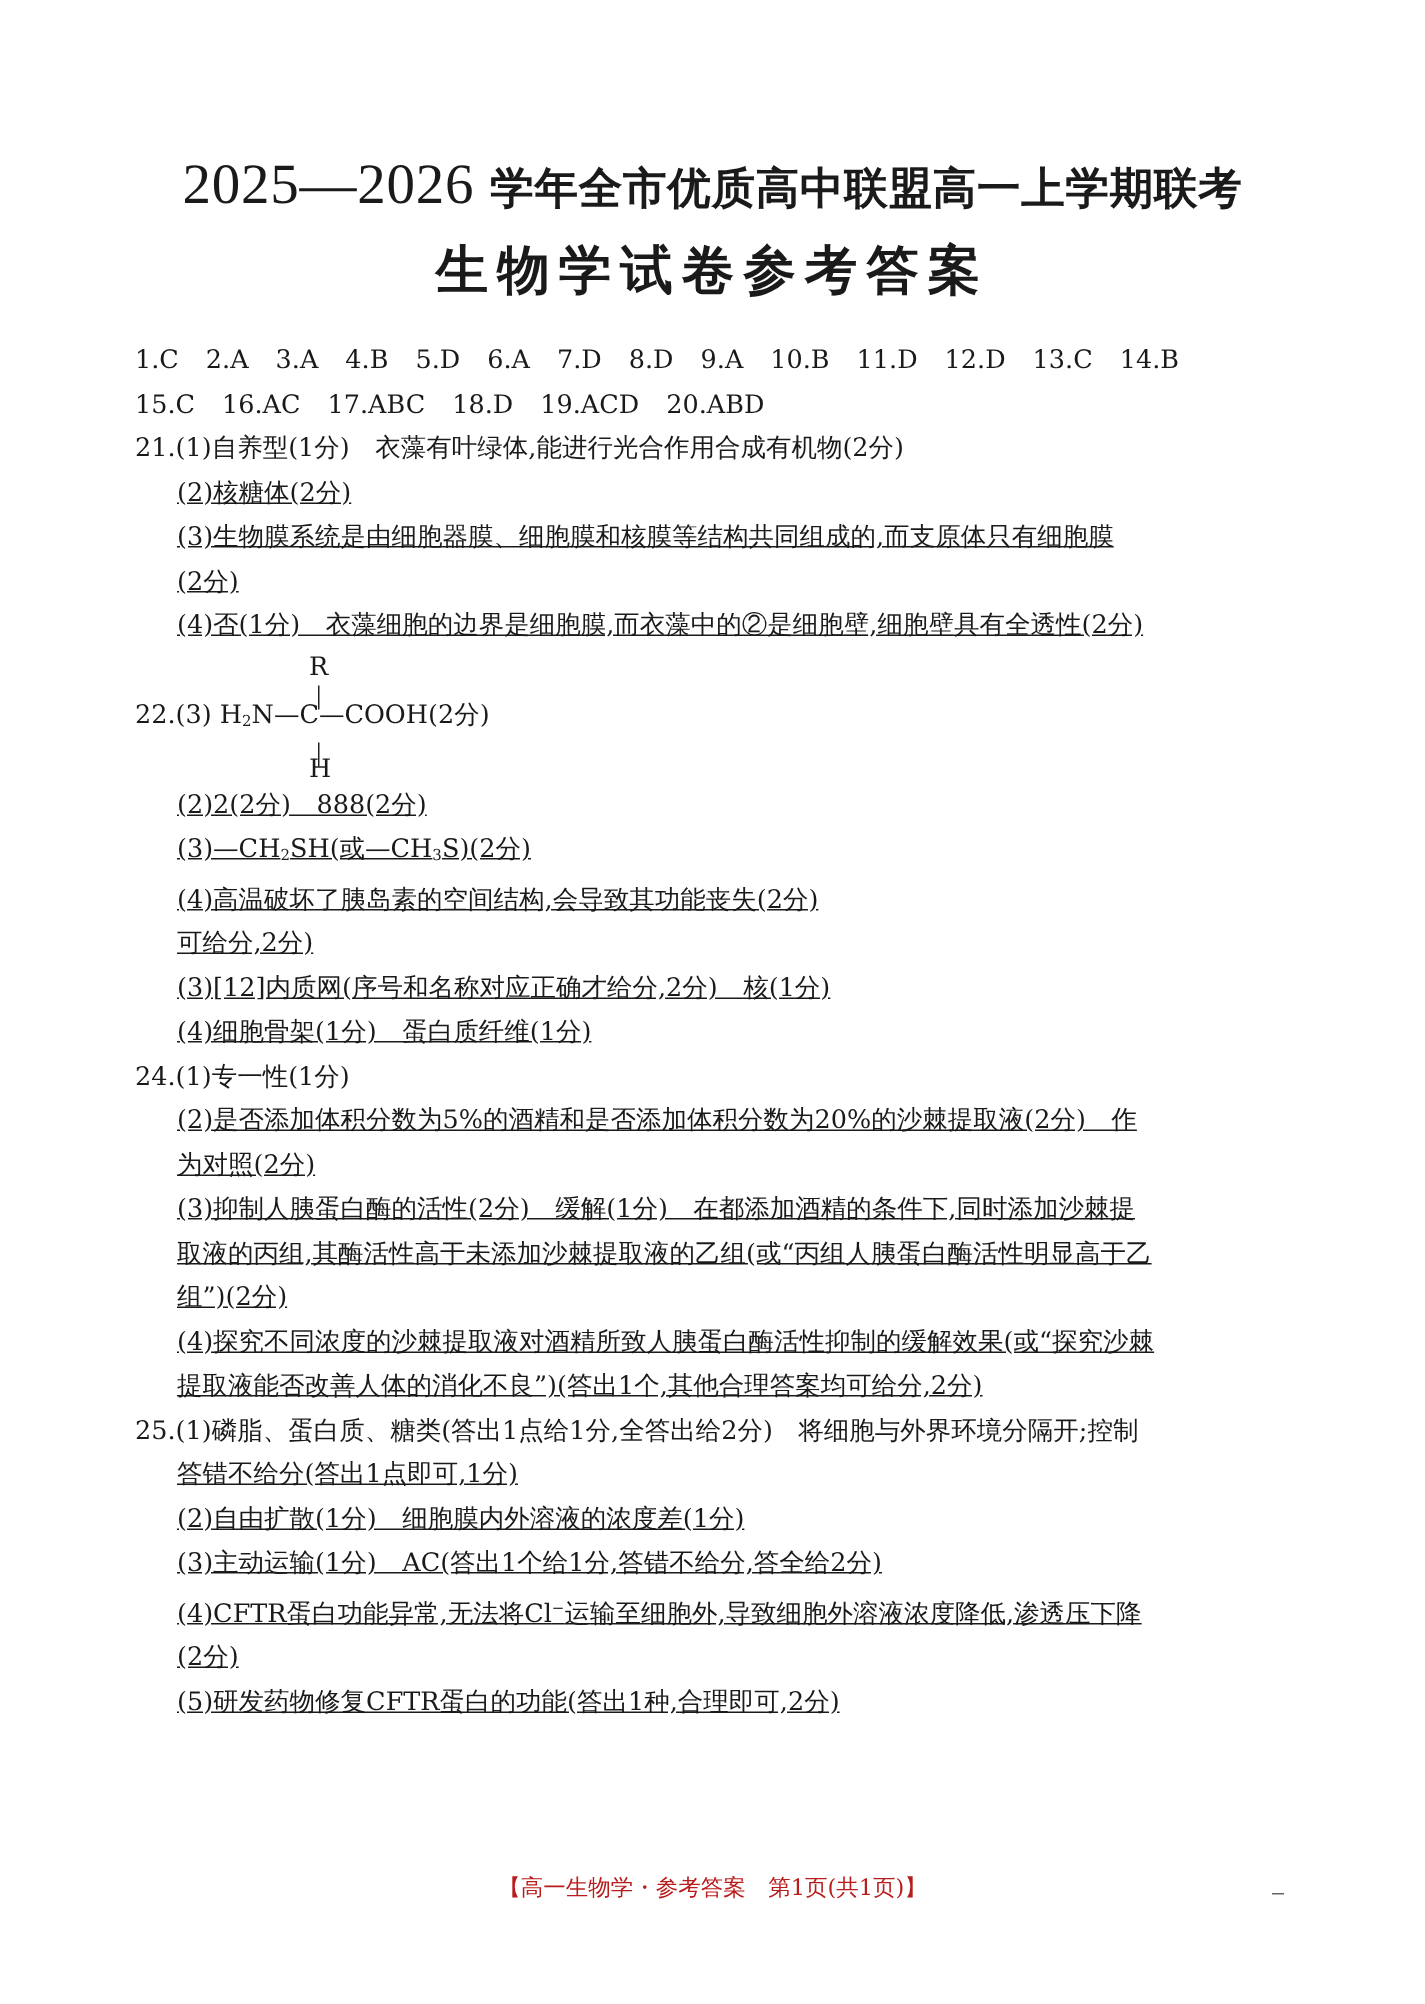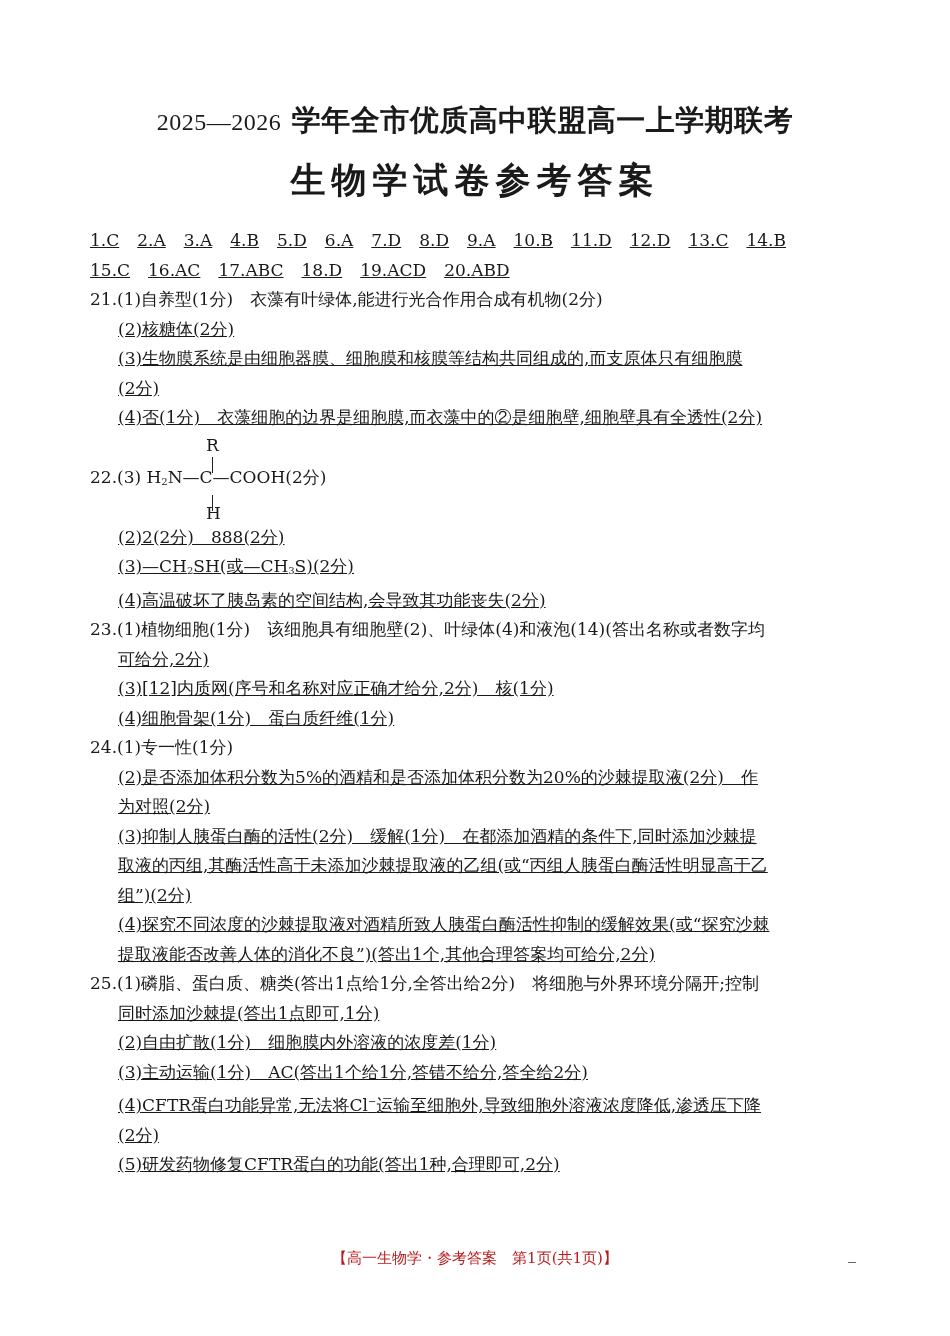--- a/index.html
+++ b/index.html
@@ -6,33 +6,33 @@
   body {
     width:950px; height:1336px; position:relative; overflow:hidden;
     font-family: "DejaVu Serif", "Liberation Serif", serif;
     color:#1a1a1a;
   }
   .title1 {
     position:absolute; left:0; right:0; top:101px; text-align:center;
     font-size:29px; letter-spacing:0.5px; font-weight:bold;
     font-family: "DejaVu Sans", "Liberation Sans", sans-serif;
   }
-  .title1 .yr { font-family:"Liberation Serif", serif; font-weight:normal; font-size:24px; }
+  .title1 .yr { font-family:"Liberation Serif", serif; font-weight:normal; font-size:38px; }
   .title2 {
     position:absolute; left:0; right:0; top:157px; text-align:center;
     font-size:35px; letter-spacing:6px; font-weight:bold;
     font-family: "DejaVu Sans", "Liberation Sans", sans-serif;
   }
   .content {
     position:absolute; left:90px; top:226px; width:780px;
     font-size:17px; line-height:29.5px;
   }
   .line { white-space:nowrap; }
   .ind { padding-left:28px;text-decoration:underline; }
-  .mc { display:inline-block; margin-right:18px;text-decoration:underline; }
+  .mc { display:inline-block; margin-right:18px; }
   .struct { position:relative; height:90px; }
   .struct .r { position:absolute; left:116px; top:-2px; }
   .struct .vt { position:absolute; left:122px; top:24px; width:1px; height:16px; background:#222; }
   .struct .main { position:absolute; left:0; top:30px; }
   .struct .vb { position:absolute; left:122px; top:62px; width:1px; height:16px; background:#222; }
   .struct .h { position:absolute; left:116px; top:66px; }
   sub { font-size:10px; vertical-align:-2px; }
   sup { font-size:10px; vertical-align:6px; }
   .footer {
     position:absolute; left:0; right:0; top:1249px; text-align:center;
@@ -71,40 +71,39 @@
       <span class="main line"><span>22.(3) H</span><sub>2</sub><span>N—C—COOH(2分)</span></span>
       <span class="vb"></span>
       <span class="h">H</span>
     </div>
     <div class="line ind">(2)2(2分)　888(2分)</div>
     <div class="line ind"><span>(3)—CH</span><sub>2</sub><span>SH(或—CH</span><sub>3</sub><span>S)(2分)</span></div>
     <div class="line ind">(4)高温破坏了胰岛素的空间结构,会导致其功能丧失(2分)</div>
   </div>
 
   <div>
-    <div class="line">23.(1)植物细胞(1分)　该细胞具有细胞壁(2)、叶绿体(4)和液泡(14)(答出名称或者数字均</div>
     <div class="line ind">可给分,2分)</div>
     <div class="line ind">(3)[12]内质网(序号和名称对应正确才给分,2分)　核(1分)</div>
     <div class="line ind">(4)细胞骨架(1分)　蛋白质纤维(1分)</div>
   </div>
 
   <div>
     <div class="line">24.(1)专一性(1分)</div>
     <div class="line ind">(2)是否添加体积分数为5%的酒精和是否添加体积分数为20%的沙棘提取液(2分)　作</div>
     <div class="line ind">为对照(2分)</div>
     <div class="line ind">(3)抑制人胰蛋白酶的活性(2分)　缓解(1分)　在都添加酒精的条件下,同时添加沙棘提</div>
     <div class="line ind">取液的丙组,其酶活性高于未添加沙棘提取液的乙组(或“丙组人胰蛋白酶活性明显高于乙</div>
     <div class="line ind">组”)(2分)</div>
     <div class="line ind">(4)探究不同浓度的沙棘提取液对酒精所致人胰蛋白酶活性抑制的缓解效果(或“探究沙棘</div>
     <div class="line ind">提取液能否改善人体的消化不良”)(答出1个,其他合理答案均可给分,2分)</div>
   </div>
 
   <div>
     <div class="line">25.(1)磷脂、蛋白质、糖类(答出1点给1分,全答出给2分)　将细胞与外界环境分隔开;控制</div>
-    <div class="line ind">同时添加沙棘提(答出1点即可,1分)</div>
+    <div class="line ind">答错不给分(答出1点即可,1分)</div>
     <div class="line ind">(2)自由扩散(1分)　细胞膜内外溶液的浓度差(1分)</div>
     <div class="line ind">(3)主动运输(1分)　AC(答出1个给1分,答错不给分,答全给2分)</div>
     <div class="line ind"><span>(4)CFTR蛋白功能异常,无法将Cl</span><sup>−</sup><span>运输至细胞外,导致细胞外溶液浓度降低,渗透压下降</span></div>
     <div class="line ind">(2分)</div>
     <div class="line ind">(5)研发药物修复CFTR蛋白的功能(答出1种,合理即可,2分)</div>
   </div>
 </div>
 
 <div class="footer">【高一生物学・参考答案　第1页(共1页)】</div>
 <div class="corner"></div>

